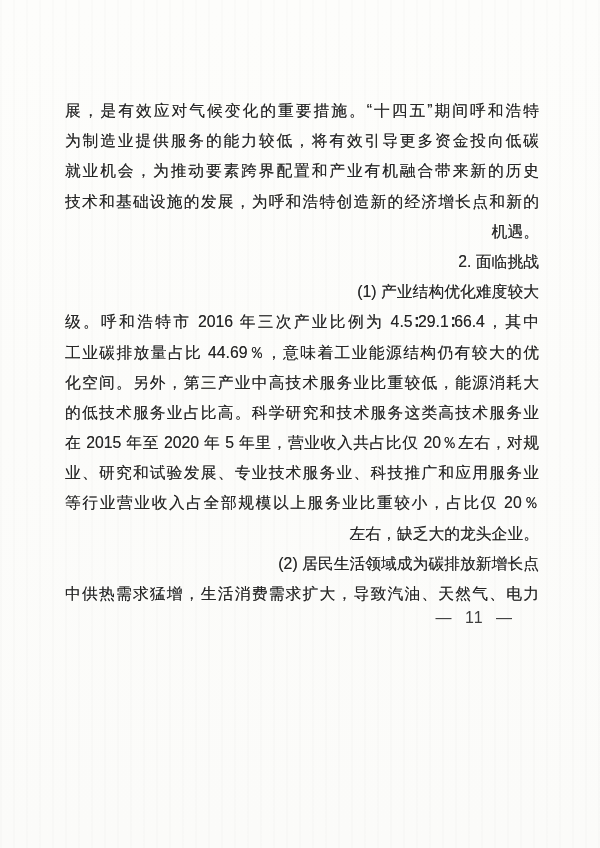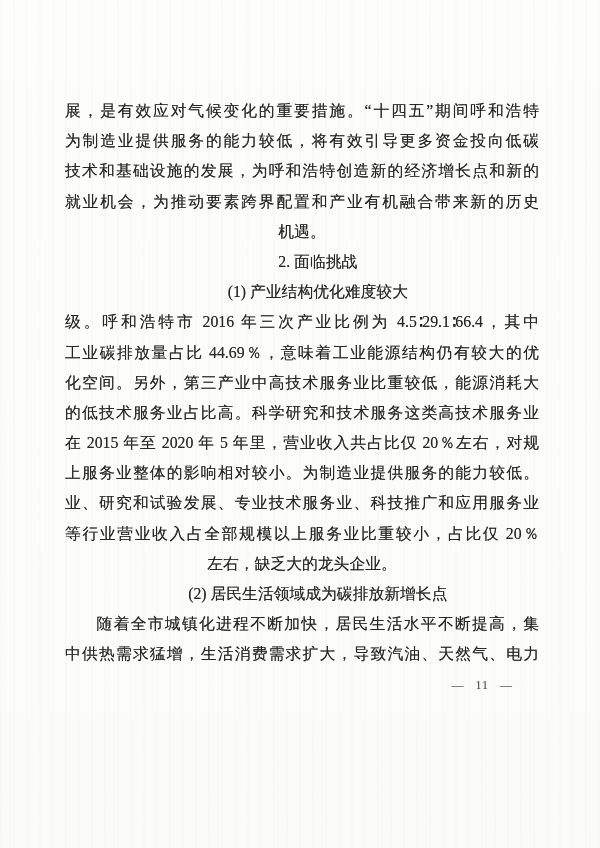--- a/index.html
+++ b/index.html
@@ -8,74 +8,72 @@
     width: 600px;
     height: 848px;
     margin: 0 auto;
     background: #fcfcfa;
     background-image:
       repeating-linear-gradient(90deg, rgba(0,0,0,0.012) 0px, rgba(0,0,0,0.012) 2px, rgba(0,0,0,0) 2px, rgba(0,0,0,0) 13px),
       linear-gradient(180deg, #fdfdfb 0%, #fbfbf9 100%);
     box-sizing: border-box;
     padding: 96px 61px 0 65px;
     overflow: hidden;
-    font-family: Liberation Serif, serif;
+    font-family: Liberation Sans, sans-serif;
     color: #262626;
   }
   .text-body {
     width: 474px;
     font-size: 15.8px;
     letter-spacing: 0px;
   }
   .line {
     height: 30.2px;
     line-height: 30.2px;
     white-space: normal;
     overflow: hidden;
-    text-align: center;
+    text-align: right;
     text-shadow: 0 0 0.3px rgba(20,20,20,0.55);
   }
   .line.j {
     text-align: justify;
     text-align-last: justify;
     text-justify: inter-character;
   }
   .line.ind { text-indent: 31.6px; }
   .footer {
-    margin-top: 6px;
+    margin-top: 0;
     text-align: right;
     padding-right: 26px;
-    font-size: 12px;
+    font-size: 16px;
     line-height: 18px;
     color: #3d3d3d;
     letter-spacing: 1px;
     word-spacing: 7px;
   }
 </style>
 </head>
 <body>
 
 <div class="page">
   <div class="text-body" id="text-body">
       <div class="line j">展，是有效应对气候变化的重要措施。“十四五”期间呼和浩特</div>
       <div class="line j">为制造业提供服务的能力较低，将有效引导更多资金投向低碳</div>
+      <div class="line j">就业机会，为推动要素跨界配置和产业有机融合带来新的历史</div>
       <div class="line j">技术和基础设施的发展，为呼和浩特创造新的经济增长点和新的</div>
-      <div class="line j">就业机会，为推动要素跨界配置和产业有机融合带来新的历史</div>
       <div class="line">机遇。</div>
       <div class="line ind">2. 面临挑战</div>
       <div class="line ind">(1) 产业结构优化难度较大</div>
       <div class="line j">级。呼和浩特市 2016 年三次产业比例为 4.5∶29.1∶66.4，其中</div>
       <div class="line j">工业碳排放量占比 44.69％，意味着工业能源结构仍有较大的优</div>
       <div class="line j">化空间。另外，第三产业中高技术服务业比重较低，能源消耗大</div>
       <div class="line j">的低技术服务业占比高。科学研究和技术服务这类高技术服务业</div>
       <div class="line j">在 2015 年至 2020 年 5 年里，营业收入共占比仅 20％左右，对规</div>
-      <div class="line j">上服务业整体的影响相对较小。为制造业提供服务的能力较低。</div>
       <div class="line j">业、研究和试验发展、专业技术服务业、科技推广和应用服务业</div>
       <div class="line j">等行业营业收入占全部规模以上服务业比重较小，占比仅 20％</div>
       <div class="line">左右，缺乏大的龙头企业。</div>
       <div class="line ind">(2) 居民生活领域成为碳排放新增长点</div>
-      <div class="line j ind">随着全市城镇化进程不断加快，居民生活水平不断提高，集</div>
       <div class="line j">中供热需求猛增，生活消费需求扩大，导致汽油、天然气、电力</div>
     </div>
   <div class="footer">
     <span>— 11 —</span>
   </div>
 </div>
 
 </body></html>

